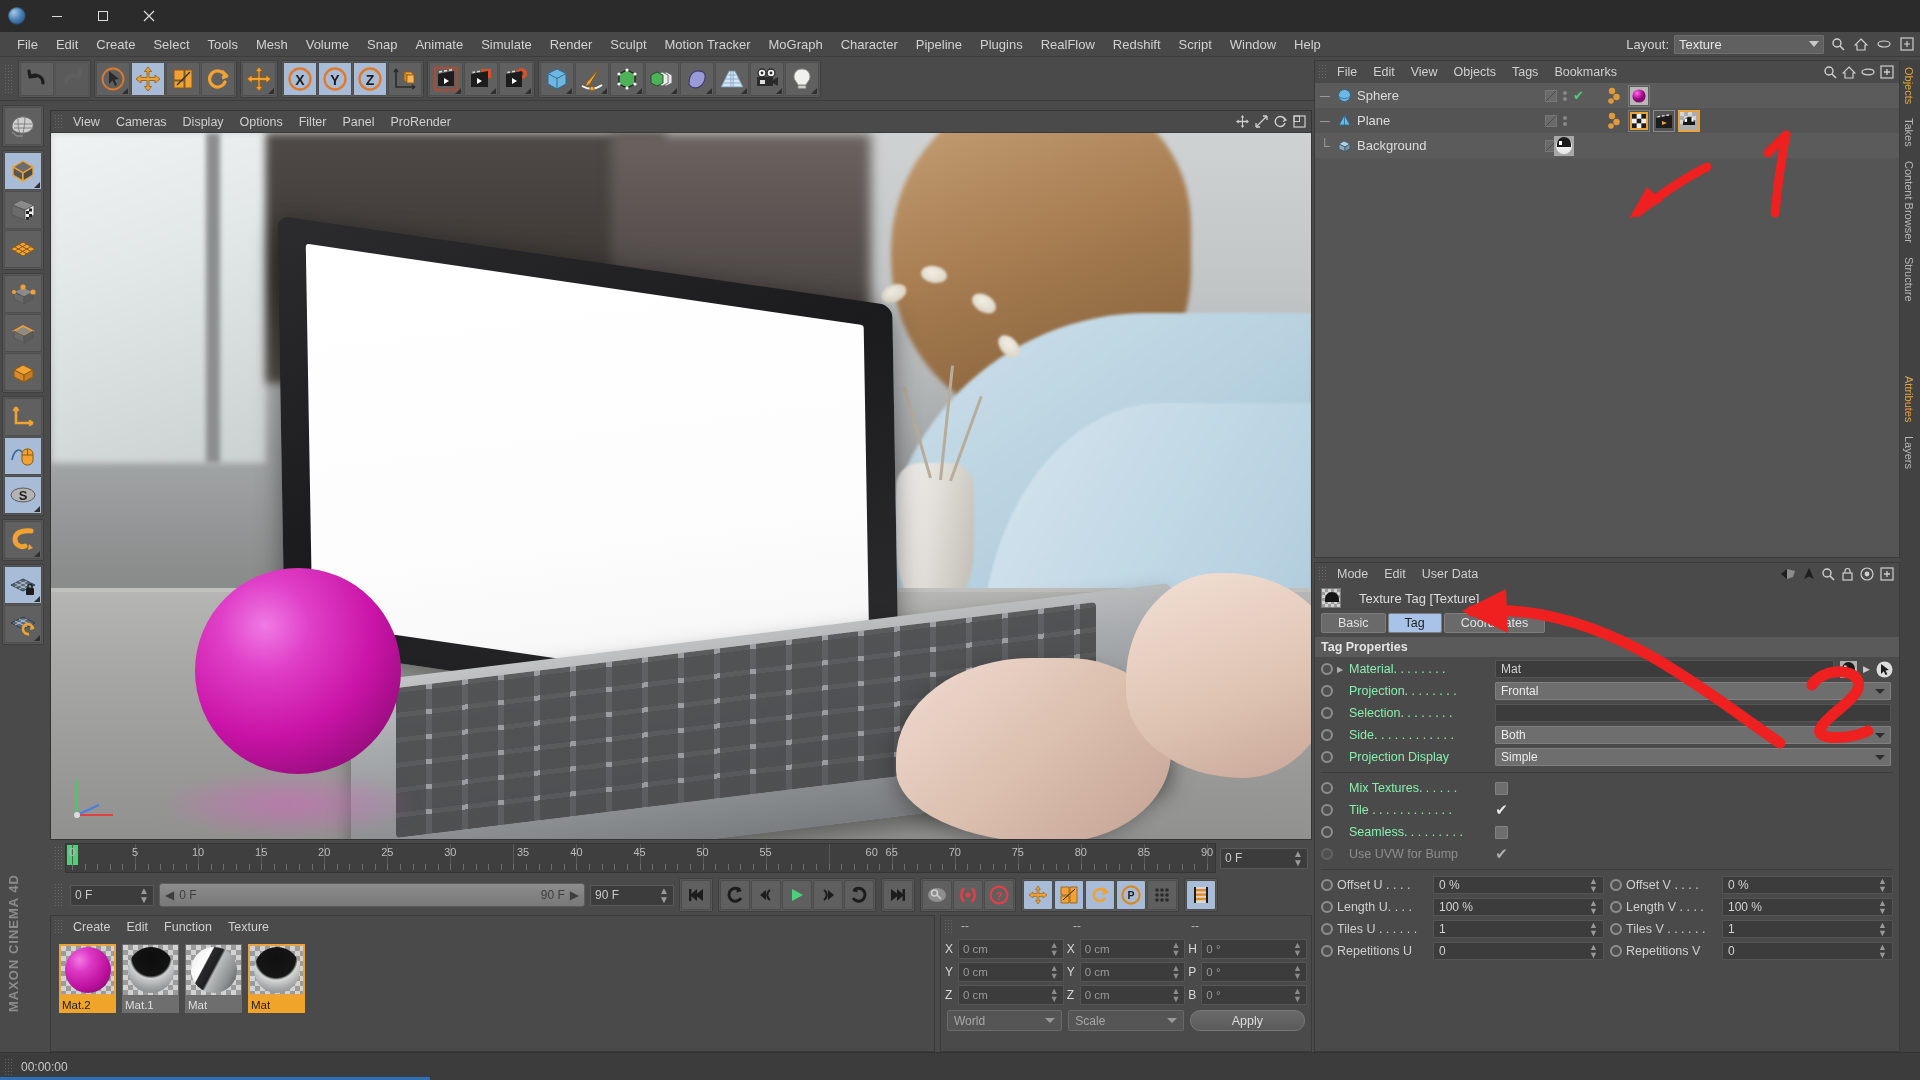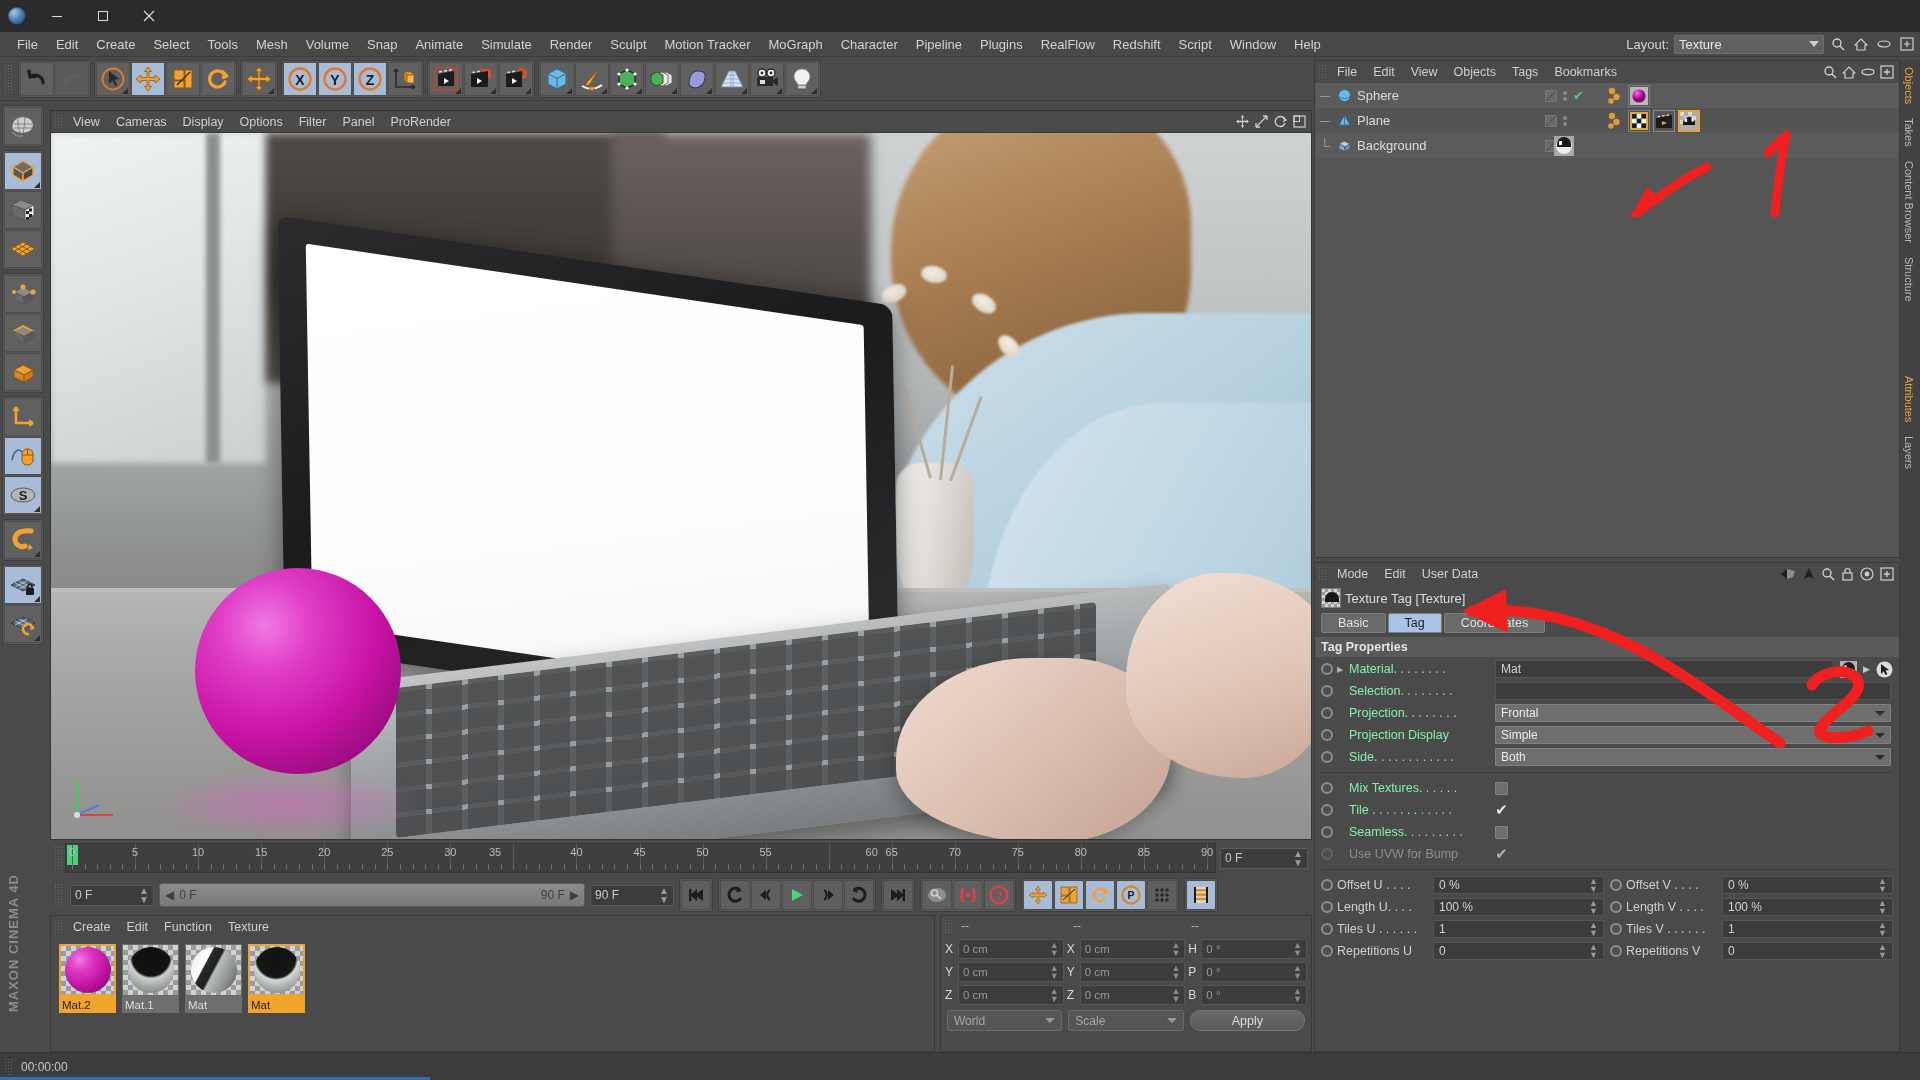--- a/index.html
+++ b/index.html
@@ -341,21 +341,21 @@
   .tagbox { width:22px; height:22px; border:1px solid #7a7a7a; display:flex; align-items:center; justify-content:center; }
   .tagbox.sel { border:2px solid #e8a33d; }
 
   
   .attrman {
     position:absolute; left:1314px; top: 562px; width: 586px; height: 490px;
     background:#4a4a4a; border:1px solid #3a3a3a;
   }
   .am-header { height:22px; display:flex; align-items:center; padding-left:3px; }
   .am-icons { margin-left:auto; display:flex; gap:6px; padding-right:5px; align-items:center; color:#cfcfcf; }
-  .am-title { height:26px; display:flex; align-items:center; gap:4px; padding-left:6px; }
+  .am-title { height:26px; display:flex; align-items:center; gap:18px; padding-left:6px; }
   .am-title-icon {
     width:20px; height:20px; border:1px solid #7a7a7a;
     background-image:
       linear-gradient(45deg,#9b9b9b 25%, transparent 25%, transparent 75%, #9b9b9b 75%),
       linear-gradient(45deg,#9b9b9b 25%, #d2d2d2 25%, #d2d2d2 75%, #9b9b9b 75%);
     background-size:6px 6px; background-position:0 0,3px 3px; position:relative; overflow:hidden;
   }
   .am-title-icon::after { content:''; position:absolute; left:3px; top:3px; width:14px; height:10px;
     border-radius: 7px 7px 0 0; background:#151515; }
   .am-title-txt { color:#dcdcdc; font-size:13px; }
@@ -891,21 +891,21 @@
         <div class="tl-num" style="left: 132.111px;">10</div>
         <div class="tl-tick" style="left: 195.167px;"></div>
         <div class="tl-num" style="left: 195.167px;">15</div>
         <div class="tl-tick" style="left: 258.222px;"></div>
         <div class="tl-num" style="left: 258.222px;">20</div>
         <div class="tl-tick" style="left: 321.278px;"></div>
         <div class="tl-num" style="left: 321.278px;">25</div>
         <div class="tl-tick" style="left: 384.333px;"></div>
         <div class="tl-num" style="left: 384.333px;">30</div>
         <div class="tl-tick" style="left: 447.389px;"></div>
-        <div class="tl-num" style="left: 429px;">35</div>
+        <div class="tl-num" style="left: 457px;">35</div>
         <div class="tl-tick" style="left: 510.444px;"></div>
         <div class="tl-num" style="left: 510.444px;">40</div>
         <div class="tl-tick" style="left: 573.5px;"></div>
         <div class="tl-num" style="left: 573.5px;">45</div>
         <div class="tl-tick" style="left: 636.556px;"></div>
         <div class="tl-num" style="left: 636.556px;">50</div>
         <div class="tl-tick" style="left: 699.611px;"></div>
         <div class="tl-num" style="left: 699.611px;">55</div>
         <div class="tl-tick" style="left: 762.667px;"></div>
         <div class="tl-num" style="left: 762.667px; margin-left: 43px;">60</div>
@@ -1558,52 +1558,52 @@
         <svg class="icon" width="17" height="17" viewBox="0 0 17 17">
             <circle cx="8.5" cy="8.5" r="8" fill="#dcdcdc"></circle>
             <path d="M5 3 L5 13 L7.8 10.2 L9.6 14 L11.4 13.2 L9.5 9.6 L13 9 Z" fill="#1c1c1c"></path>
           </svg>
       </span>
     </div>
 
     <div class="prow">
       <span class="pcircle"></span>
       <span class="parrow"></span>
+      <span class="plabel">Projection. . . . . . . .</span>
+      <div class="pselect" style="margin-right:8px;">
+        <span>Frontal</span>
+        <span class="caret"></span>
+      </div>
+    </div>
+
+    <div class="prow">
+      <span class="pcircle"></span>
+      <span class="parrow"></span>
       <span class="plabel">Selection. . . . . . . .</span>
       <div class="pfield" style="margin-right:8px;">
         <span></span>
       </div>
     </div>
 
     <div class="prow">
       <span class="pcircle"></span>
       <span class="parrow"></span>
-      <span class="plabel">Projection. . . . . . . .</span>
+      <span class="plabel">Side. . . . . . . . . . . .</span>
       <div class="pselect" style="margin-right:8px;">
-        <span>Frontal</span>
+        <span>Both</span>
         <span class="caret"></span>
       </div>
     </div>
 
     <div class="prow">
       <span class="pcircle"></span>
       <span class="parrow"></span>
       <span class="plabel">Projection Display</span>
       <div class="pselect" style="margin-right:8px;">
         <span>Simple</span>
-        <span class="caret"></span>
-      </div>
-    </div>
-
-    <div class="prow">
-      <span class="pcircle"></span>
-      <span class="parrow"></span>
-      <span class="plabel">Side. . . . . . . . . . . .</span>
-      <div class="pselect" style="margin-right:8px;">
-        <span>Both</span>
         <span class="caret"></span>
       </div>
     </div>
 
     <div class="phr"></div>
 
     <div class="prow">
       <span class="pcircle"></span>
       <span class="parrow"></span>
       <span class="plabel">Mix Textures. . . . . .</span>

